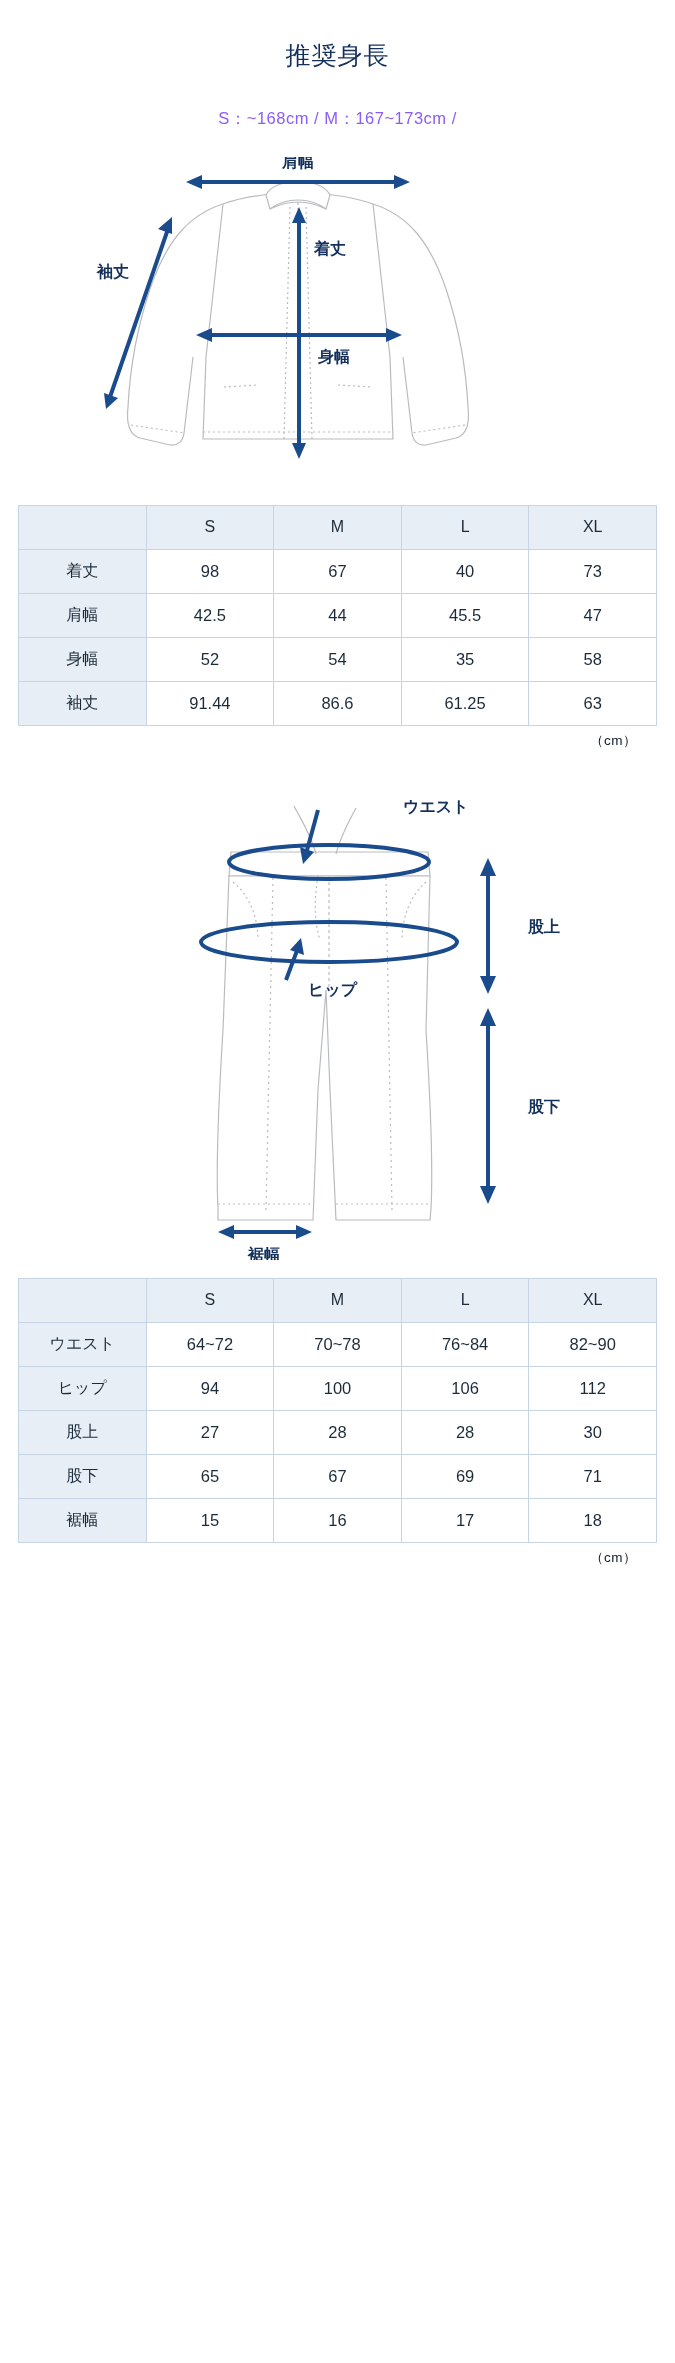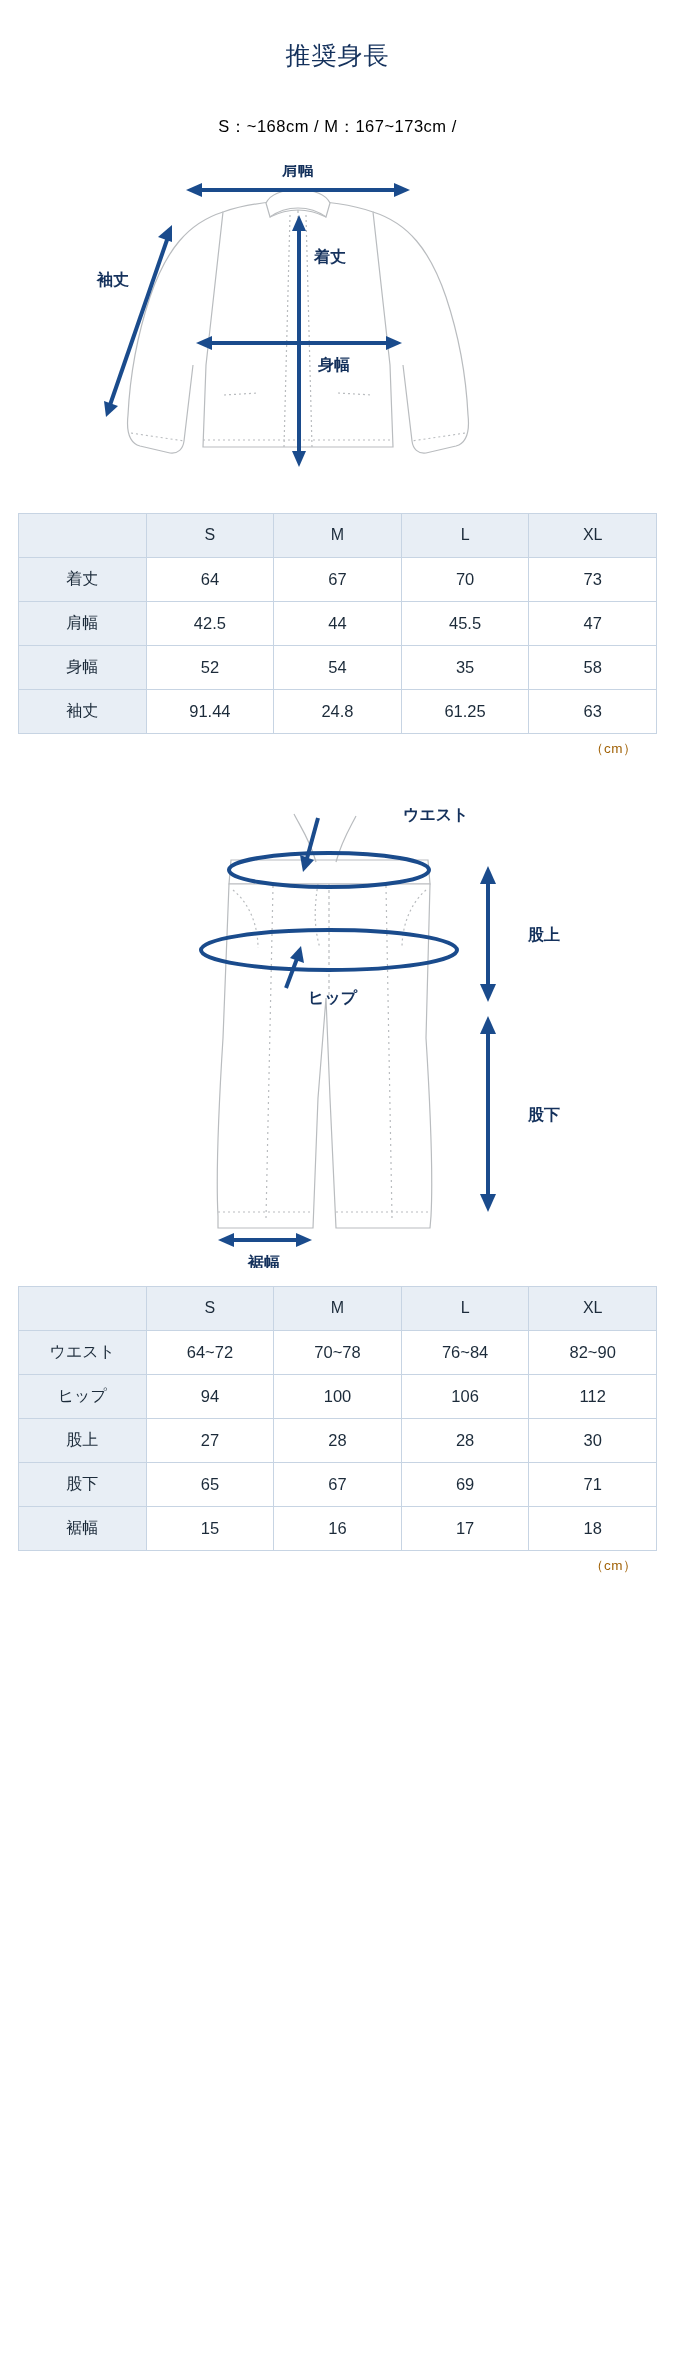--- a/index.html
+++ b/index.html
@@ -24,23 +24,23 @@
     text-align: center;
     font-size: 25px;
     font-weight: normal;
     color: #14315c;
     letter-spacing: 1px;
     padding-top: 22px;
   }
   .subtitle {
     text-align: center;
     font-size: 16.5px;
-    color: #000000;
+    color: #8b5cf6;
     line-height: 2.0;
-    margin-top: 38px;
+    margin-top: 30px;
     letter-spacing: 0.5px;
   }
   .diagram-wrap {
     width: 675px;
     display: flex;
     justify-content: center;
   }
   .table-wrap {
     padding: 0 18px;
   }
@@ -67,21 +67,21 @@
     background: #e8eef5;
     font-weight: normal;
     font-size: 16px;
   }
   table.size-table tbody td {
     background: #ffffff;
   }
   .unit {
     text-align: right;
     font-size: 13.5px;
-    color: #a16207;
+    color: #0f172a;
     padding: 6px 20px 0 0;
     letter-spacing: 0.5px;
   }
   .spacer-a { height: 22px; }
   .spacer-b { height: 40px; }
   .spacer-c { height: 18px; }
   svg text {
     font-family: "Liberation Sans", sans-serif;
     font-weight: bold;
     fill: #14315c;
@@ -164,43 +164,43 @@
           <th></th>
           <th>S</th>
           <th>M</th>
           <th>L</th>
           <th>XL</th>
         </tr>
       </thead>
       <tbody>
         <tr>
           <th>着丈</th>
-          <td>64</td>
+          <td>98</td>
           <td>67</td>
-          <td>70</td>
+          <td>40</td>
           <td>73</td>
         </tr>
         <tr>
           <th>肩幅</th>
           <td>42.5</td>
           <td>44</td>
           <td>45.5</td>
           <td>47</td>
         </tr>
         <tr>
           <th>身幅</th>
           <td>52</td>
           <td>54</td>
           <td>35</td>
           <td>58</td>
         </tr>
         <tr>
           <th>袖丈</th>
           <td>91.44</td>
-          <td>24.8</td>
+          <td>86.6</td>
           <td>61.25</td>
           <td>63</td>
         </tr>
       </tbody>
     </table>
     <div class="unit">（cm）</div>
   </div>
 
   <div class="spacer-b"></div>
 

